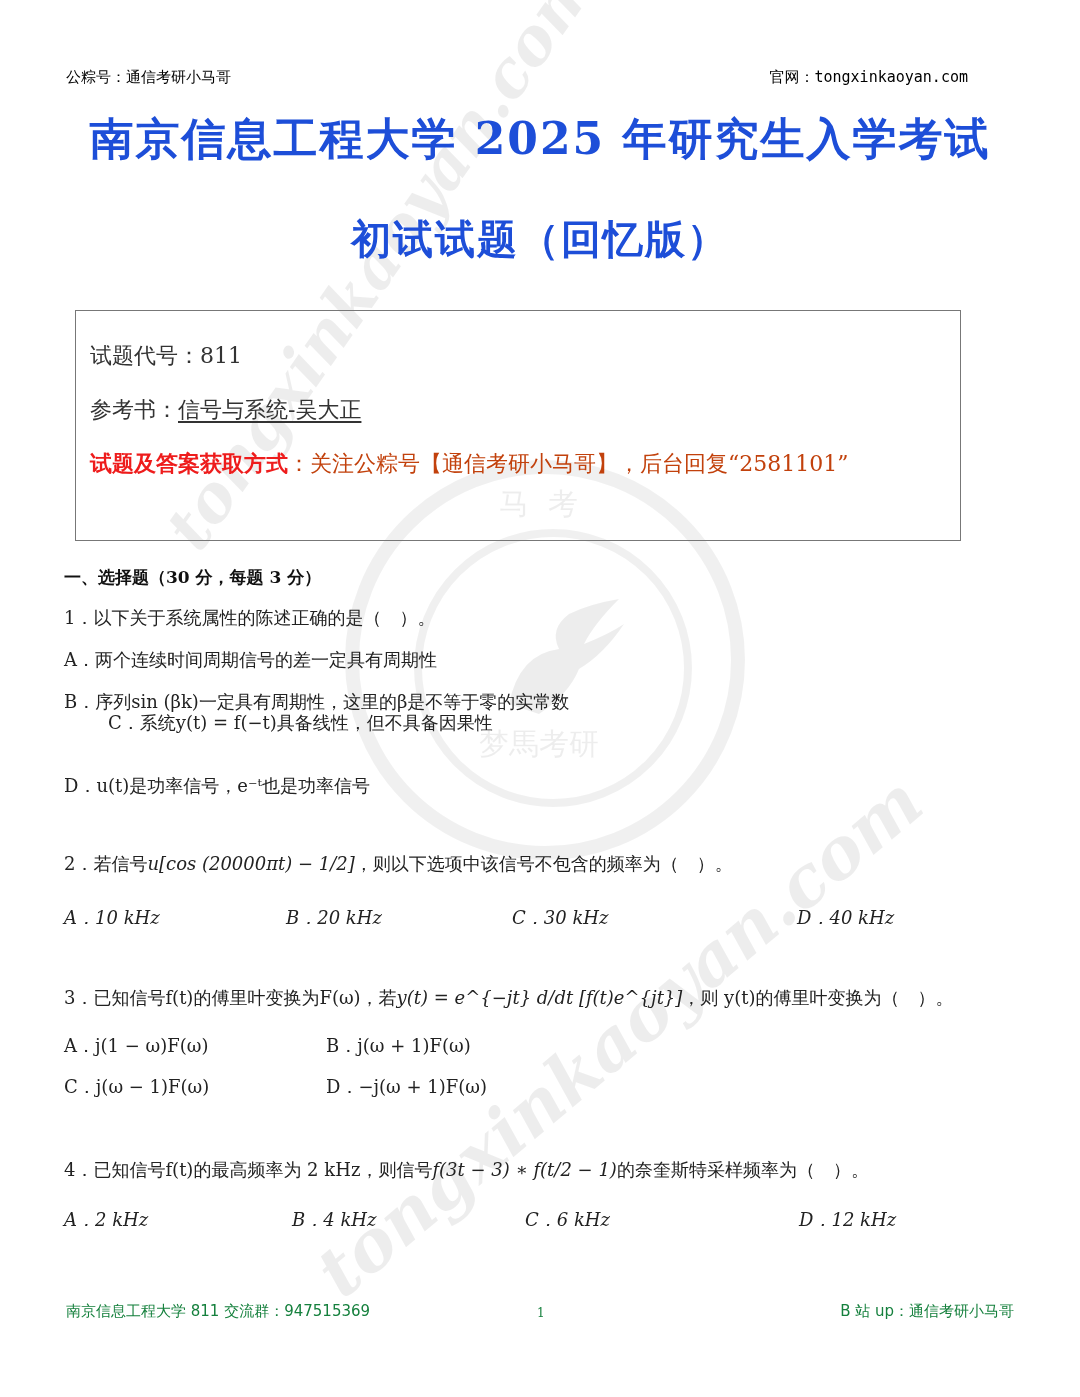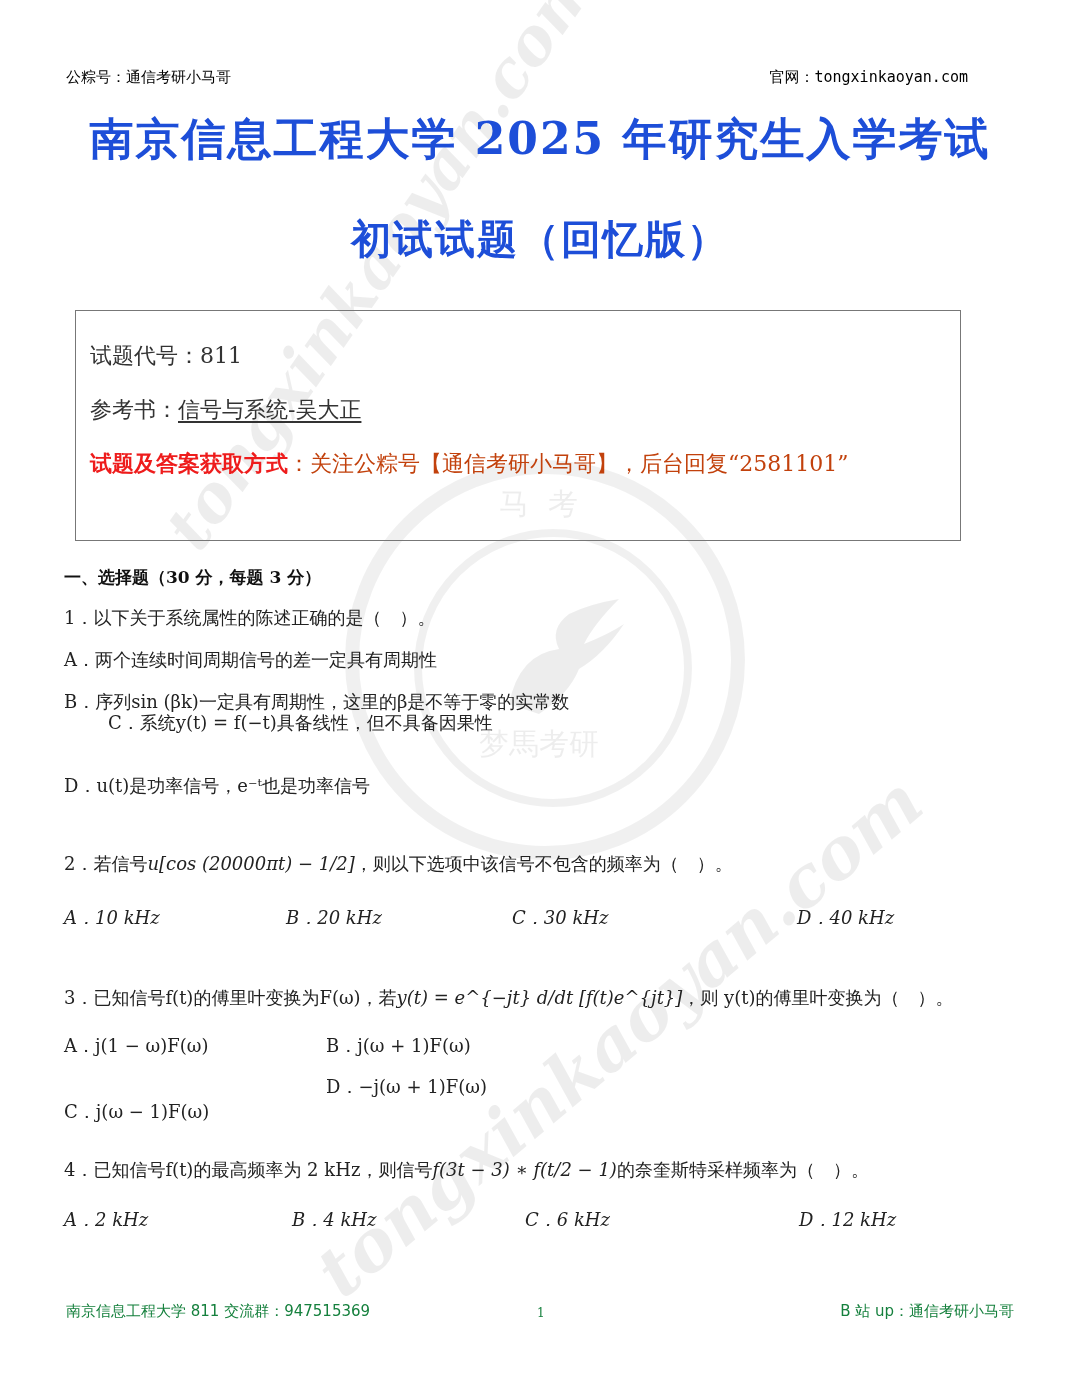--- a/index.html
+++ b/index.html
@@ -73,21 +73,21 @@
 <div class="abs opt" style="top:906px; left:64px;">A．10 kHz</div>
 <div class="abs opt" style="top:906px; left:286px;">B．20 kHz</div>
 <div class="abs opt" style="top:906px; left:512px;">C．30 kHz</div>
 <div class="abs opt" style="top:906px; left:797px;">D．40 kHz</div>
 
 <div class="abs q" style="top:986px;">
   <span>3．已知信号f(t)的傅里叶变换为F(ω)，若</span><span class="m">y(t) = e^{−jt} d/dt [f(t)e^{jt}]</span><span>，则 y(t)的傅里叶变换为（　）。</span>
 </div>
 <div class="abs q" style="top:1034px;">A．j(1 − ω)F(ω)</div>
 <div class="abs q" style="top:1034px; left:326px;">B．j(ω + 1)F(ω)</div>
-<div class="abs q" style="top:1075px;margin-top:25px;">C．j(ω − 1)F(ω)</div>
+<div class="abs q" style="top:1075px;">C．j(ω − 1)F(ω)</div>
 <div class="abs q" style="top:1075px; left:326px;">D．−j(ω + 1)F(ω)</div>
 
 <div class="abs q" style="top:1158px;">
   <span>4．已知信号f(t)的最高频率为 2 kHz，则信号</span><span class="m">f(3t − 3) ∗ f(t/2 − 1)</span><span>的奈奎斯特采样频率为（　）。</span>
 </div>
 <div class="abs opt" style="top:1208px; left:64px;">A．2 kHz</div>
 <div class="abs opt" style="top:1208px; left:292px;">B．4 kHz</div>
 <div class="abs opt" style="top:1208px; left:525px;">C．6 kHz</div>
 <div class="abs opt" style="top:1208px; left:799px;">D．12 kHz</div>
 

